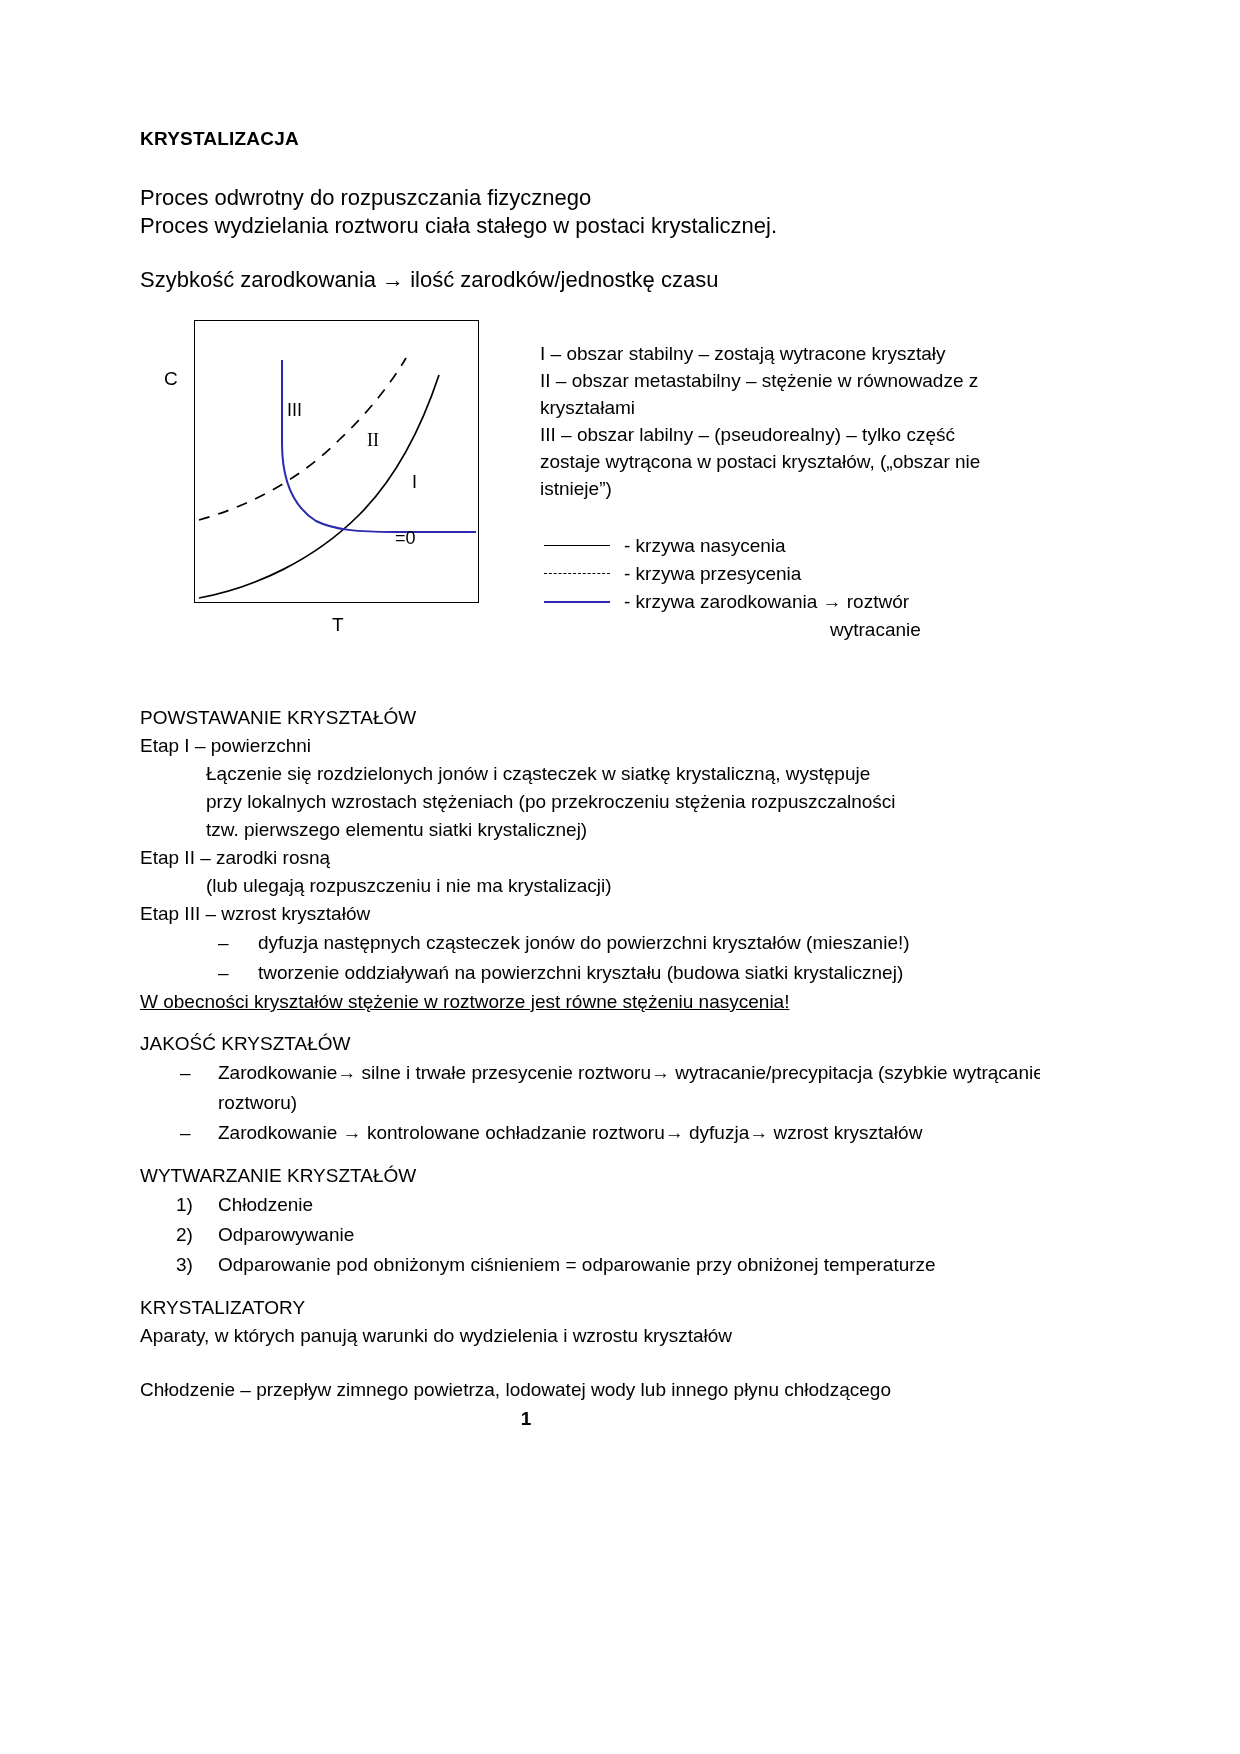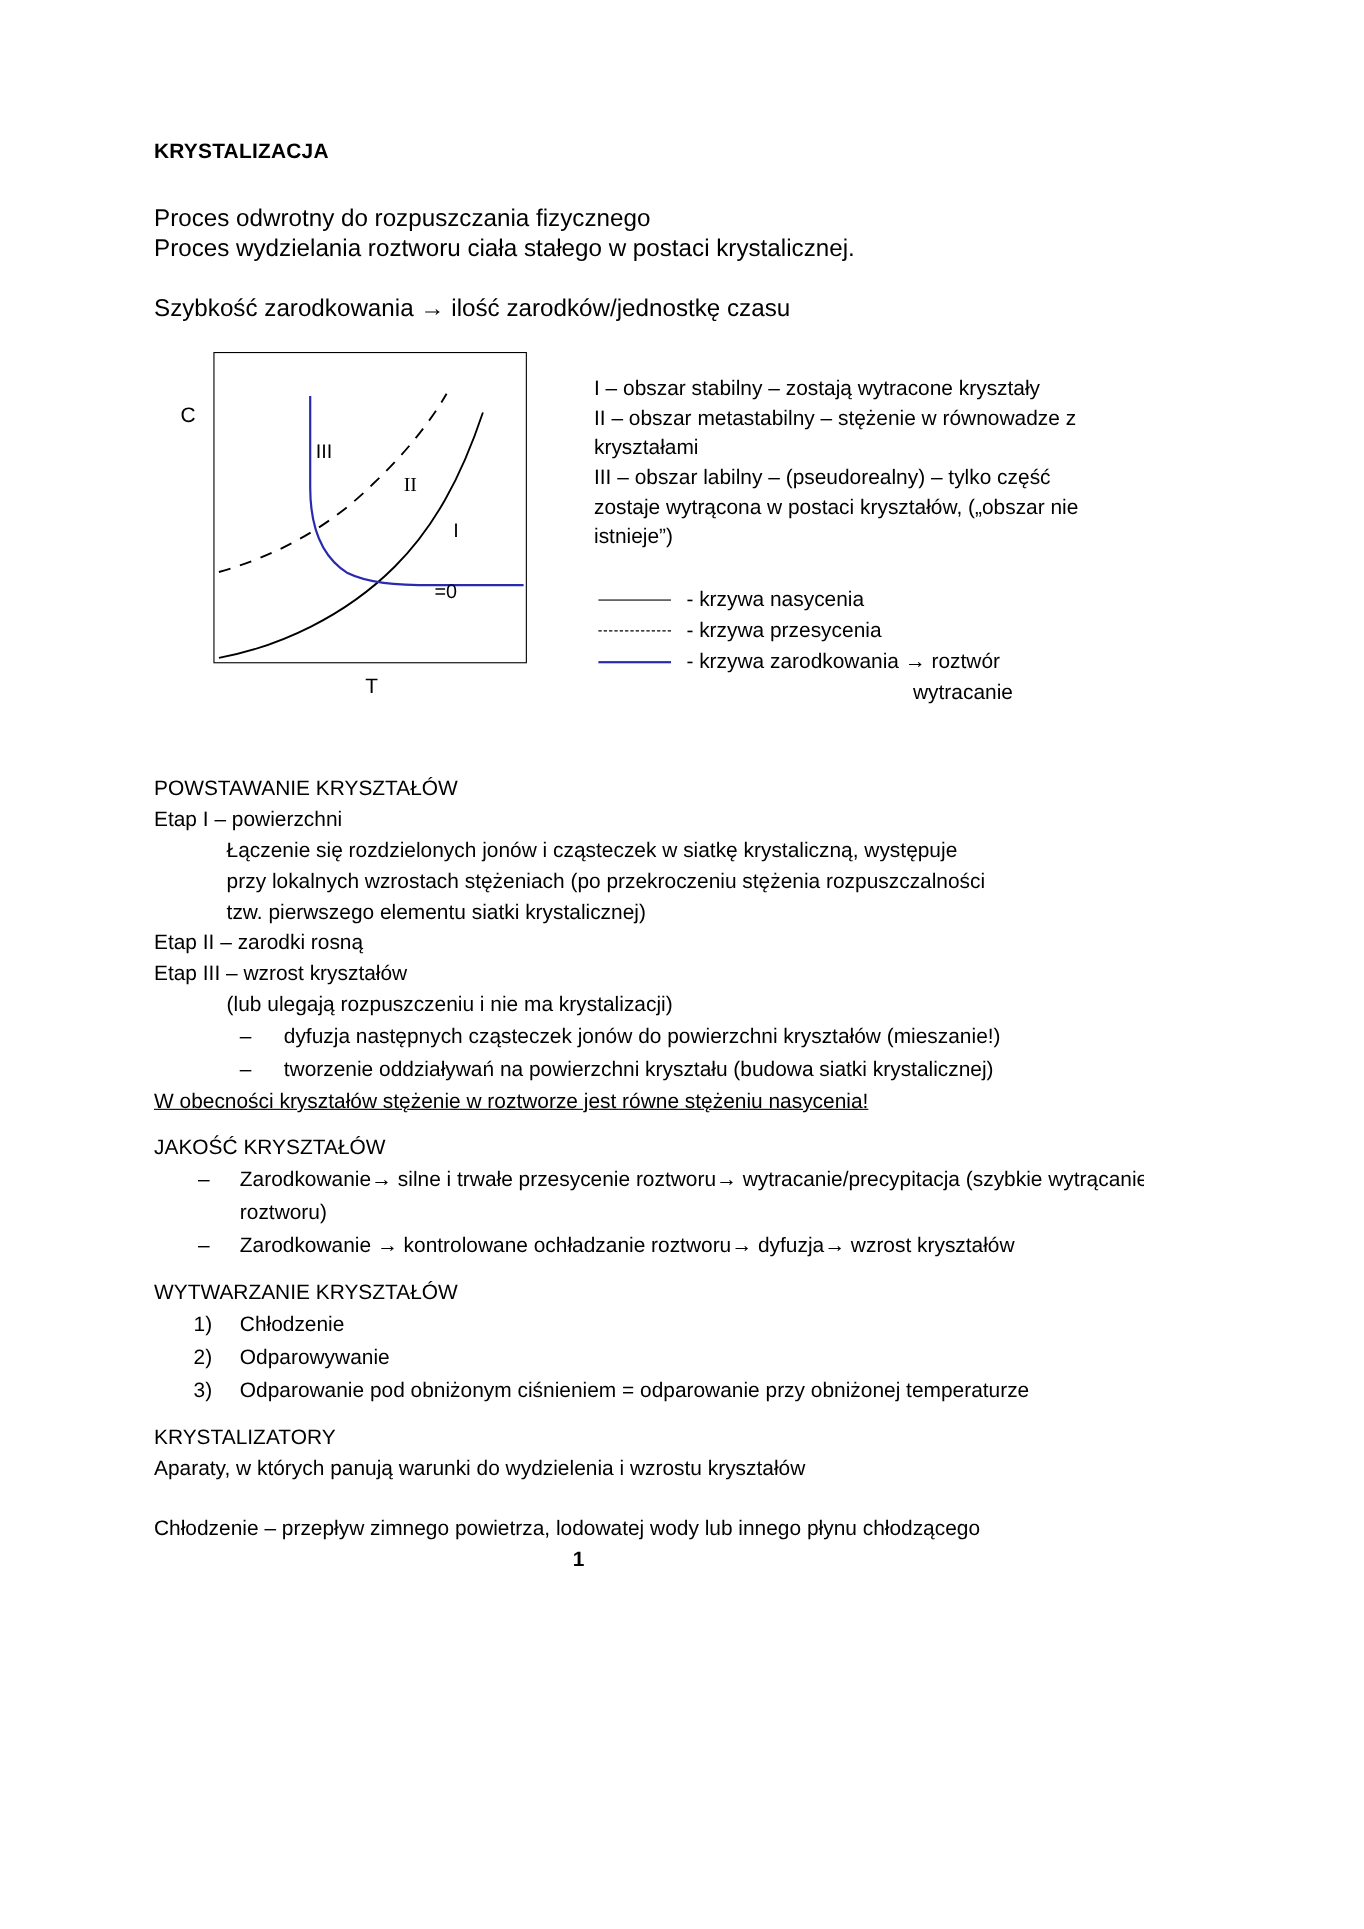--- a/index.html
+++ b/index.html
@@ -279,22 +279,22 @@
       </div>
     </div>
 
     <div class="gap-lg"></div>
     <p class="sec-head">POWSTAWANIE KRYSZTAŁÓW</p>
     <p class="sec-head">Etap I – powierzchni</p>
     <p class="sec-head indent1">Łączenie się rozdzielonych jonów i cząsteczek w siatkę krystaliczną, występuje</p>
     <p class="sec-head indent1">przy lokalnych wzrostach stężeniach (po przekroczeniu stężenia rozpuszczalności</p>
     <p class="sec-head indent1">tzw. pierwszego elementu siatki krystalicznej)</p>
     <p class="sec-head">Etap II – zarodki rosną</p>
+    <p class="sec-head indent1">(lub ulegają rozpuszczeniu i nie ma krystalizacji)</p>
     <p class="sec-head">Etap III – wzrost kryształów</p>
-    <p class="sec-head indent1">(lub ulegają rozpuszczeniu i nie ma krystalizacji)</p>
 
     <ul class="dash-list">
       <li>
         <span class="bullet">–</span>
         <span>dyfuzja następnych cząsteczek jonów do powierzchni kryształów (mieszanie!)</span>
       </li>
       <li>
         <span class="bullet">–</span>
         <span>tworzenie oddziaływań na powierzchni kryształu (budowa siatki krystalicznej)</span>
       </li>

